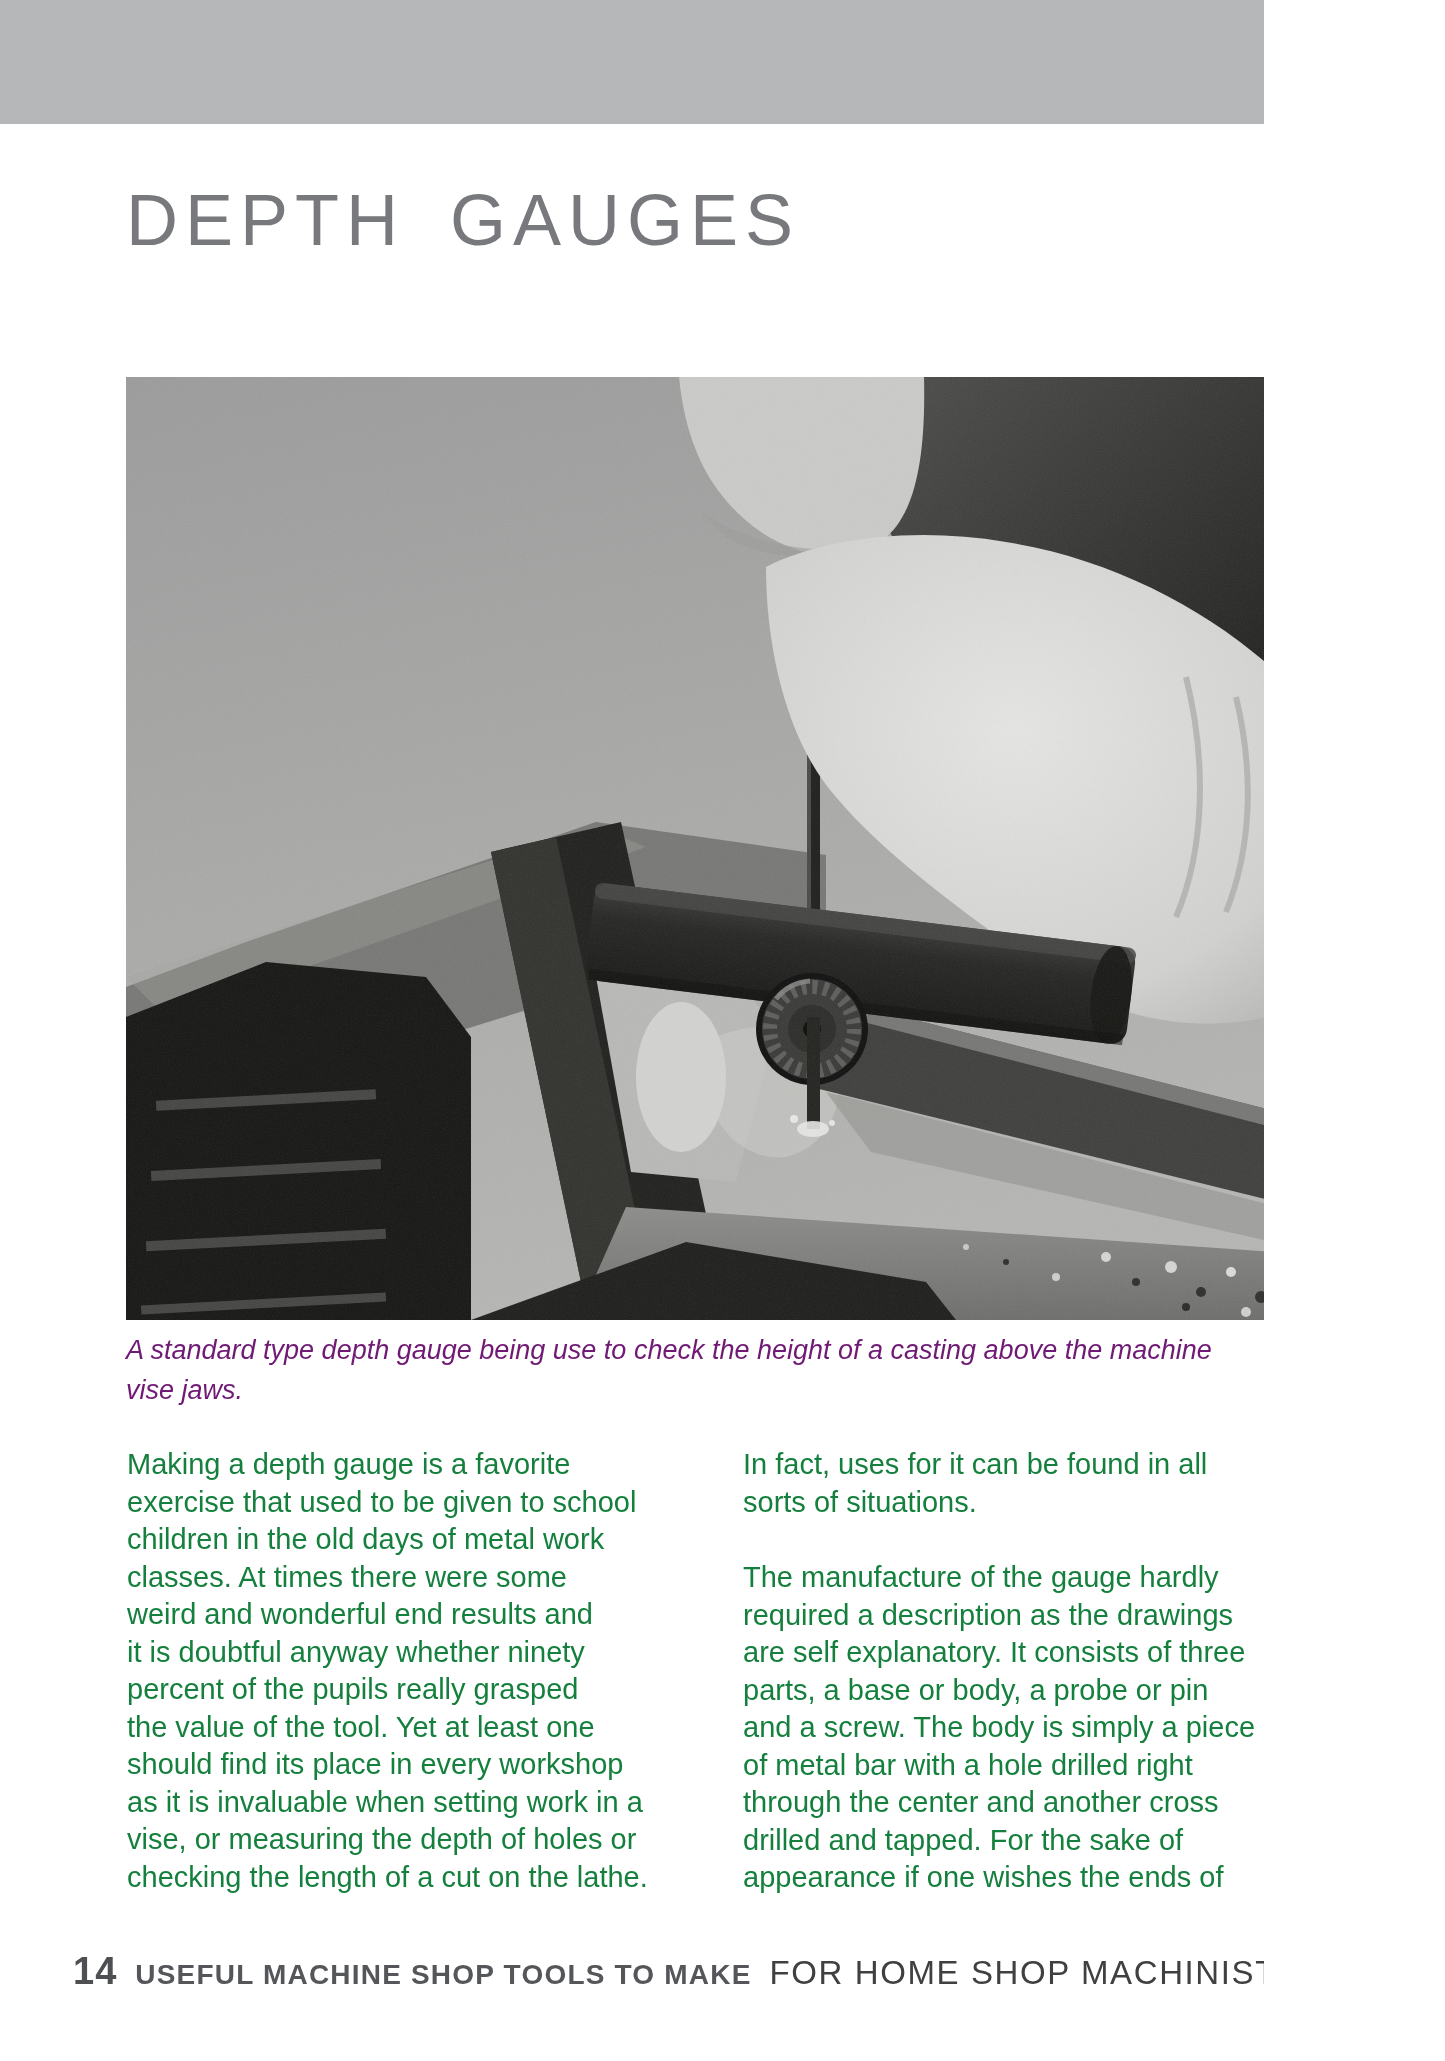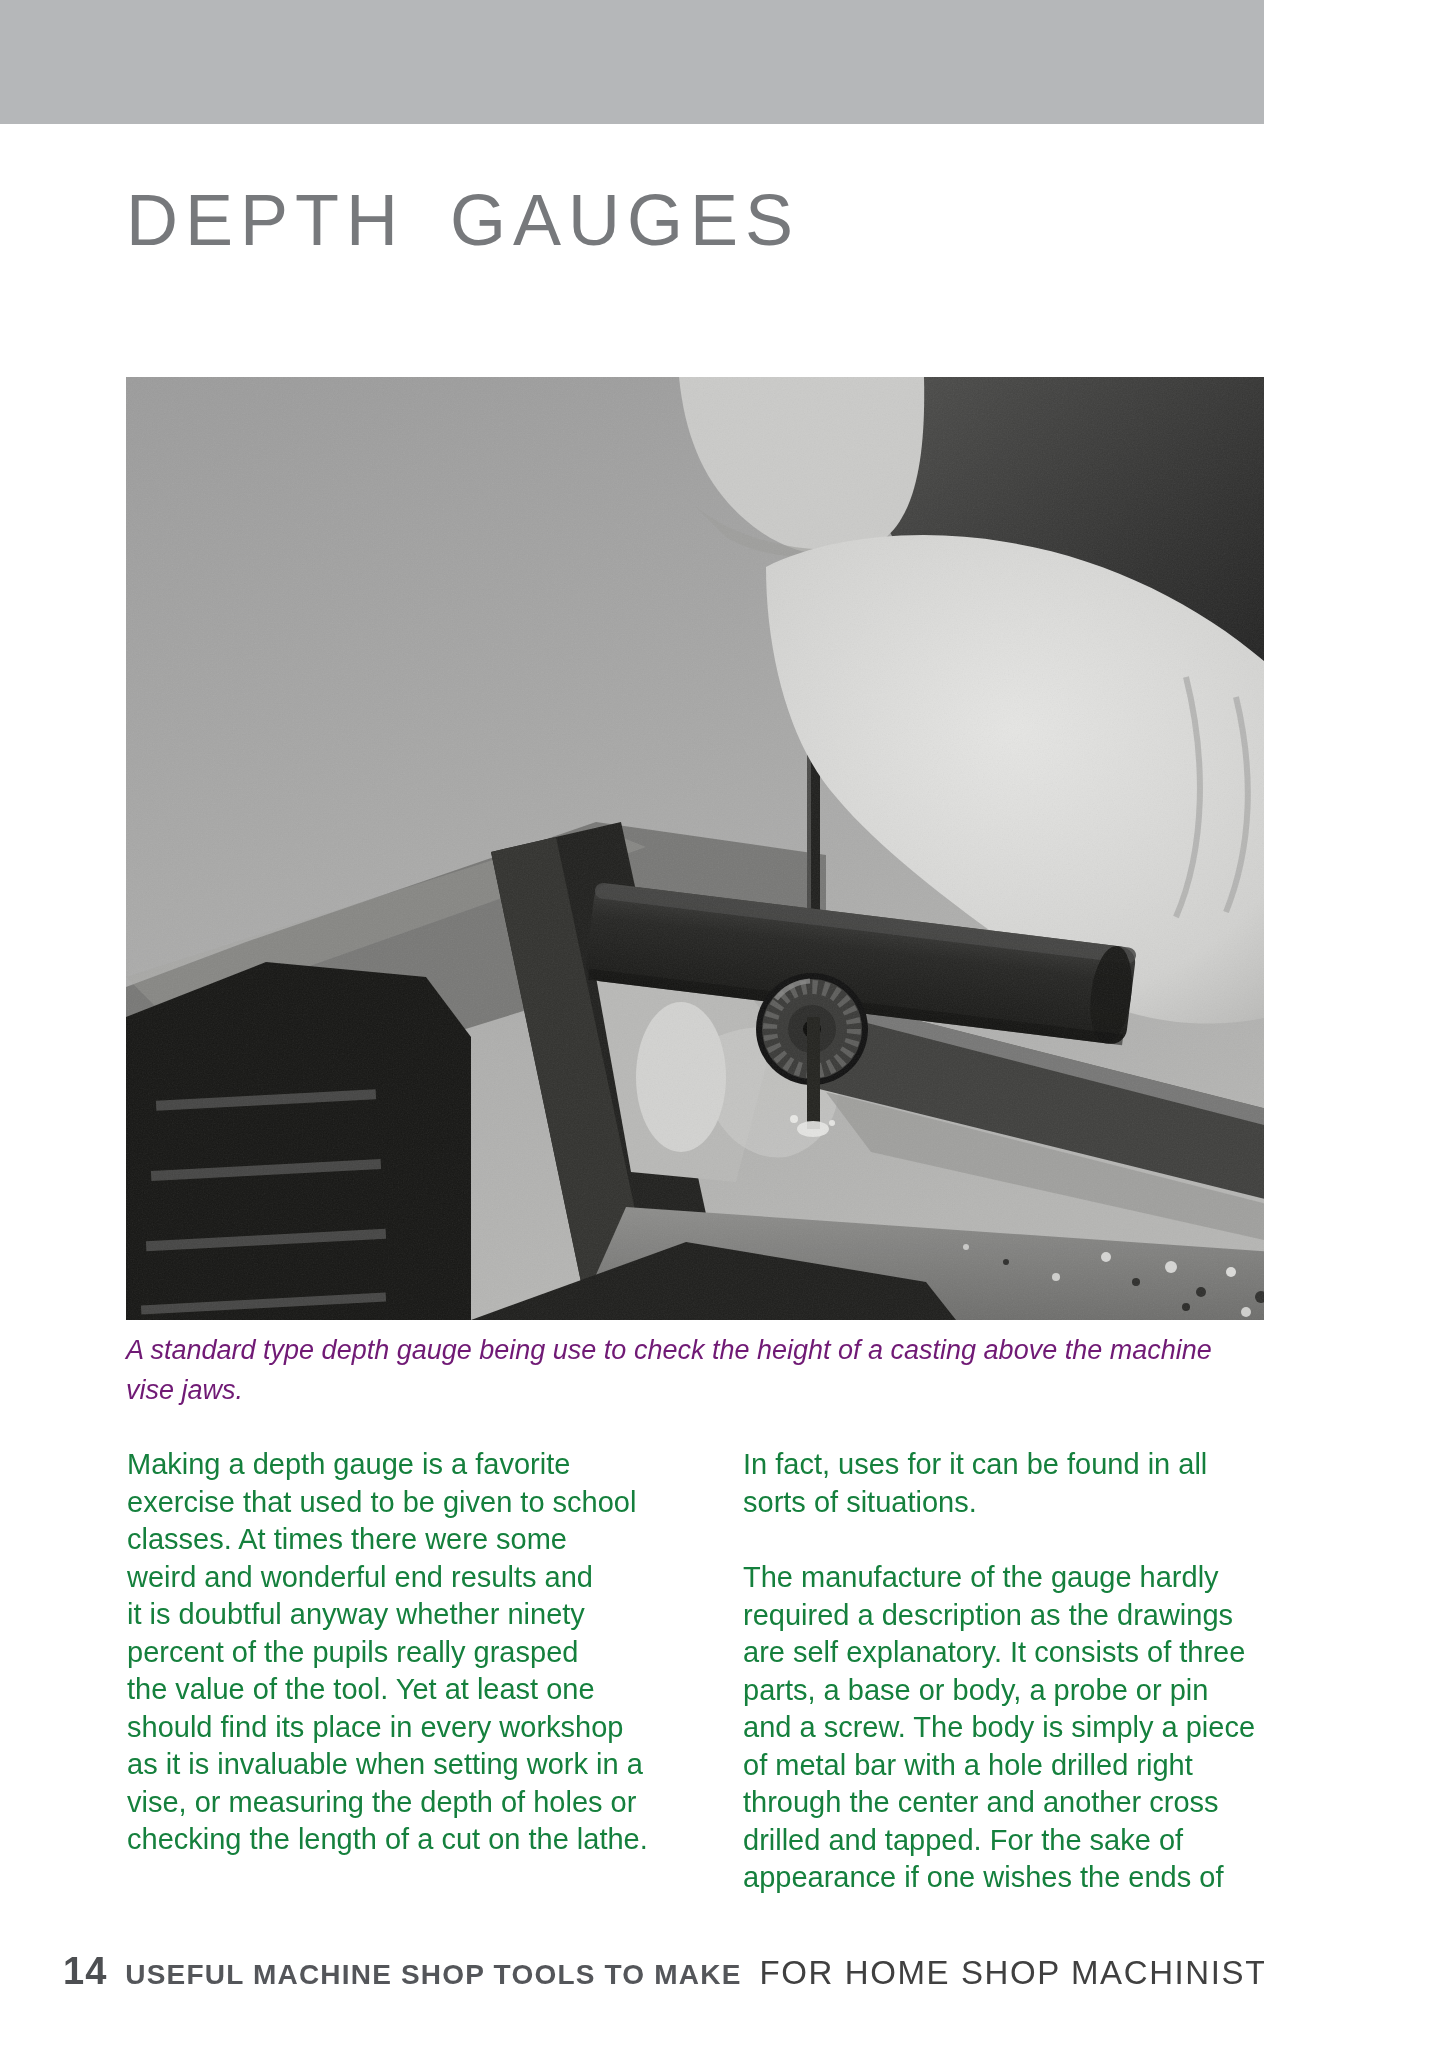--- a/index.html
+++ b/index.html
@@ -32,21 +32,21 @@
   }
   .bodycol{
     position:absolute;top:1446px;width:640px;
     font-size:29px;line-height:37.5px;color:#15803d;
   }
   .bodycol .line{white-space:nowrap;}
   .col-left{left:127px;}
   .col-right{left:743px;}
   .para + .para{margin-top:38px;}
   .footer{
-    position:absolute;left:63px;top:1950px;
+    position:absolute;left:73px;top:1950px;
     display:flex;align-items:baseline;gap:18px;white-space:nowrap;
   }
   .footer-num{
     font-size:38px;font-weight:700;color:#4d4f52;letter-spacing:1px;
   }
   .footer-title{
     font-size:28px;font-weight:700;color:#54565a;letter-spacing:1.2px;
   }
   .footer-sub{
     font-size:33px;font-weight:400;color:#404040;letter-spacing:1.6px;
@@ -181,20 +181,21 @@
 
   <div class="caption">
       <div class="line">A standard type depth gauge being use to check the height of a casting above the machine</div>
       <div class="line">vise jaws.</div>
     </div>
 
   <div class="bodycol col-left">
     <div class="para">
         <div class="line">Making a depth gauge is a favorite</div>
         <div class="line">exercise that used to be given to school</div>
+        <div class="line">children in the old days of metal work</div>
         <div class="line">classes. At times there were some</div>
         <div class="line">weird and wonderful end results and</div>
         <div class="line">it is doubtful anyway whether ninety</div>
         <div class="line">percent of the pupils really grasped</div>
         <div class="line">the value of the tool. Yet at least one</div>
         <div class="line">should find its place in every workshop</div>
         <div class="line">as it is invaluable when setting work in a</div>
         <div class="line">vise, or measuring the depth of holes or</div>
         <div class="line">checking the length of a cut on the lathe.</div>
       </div>

